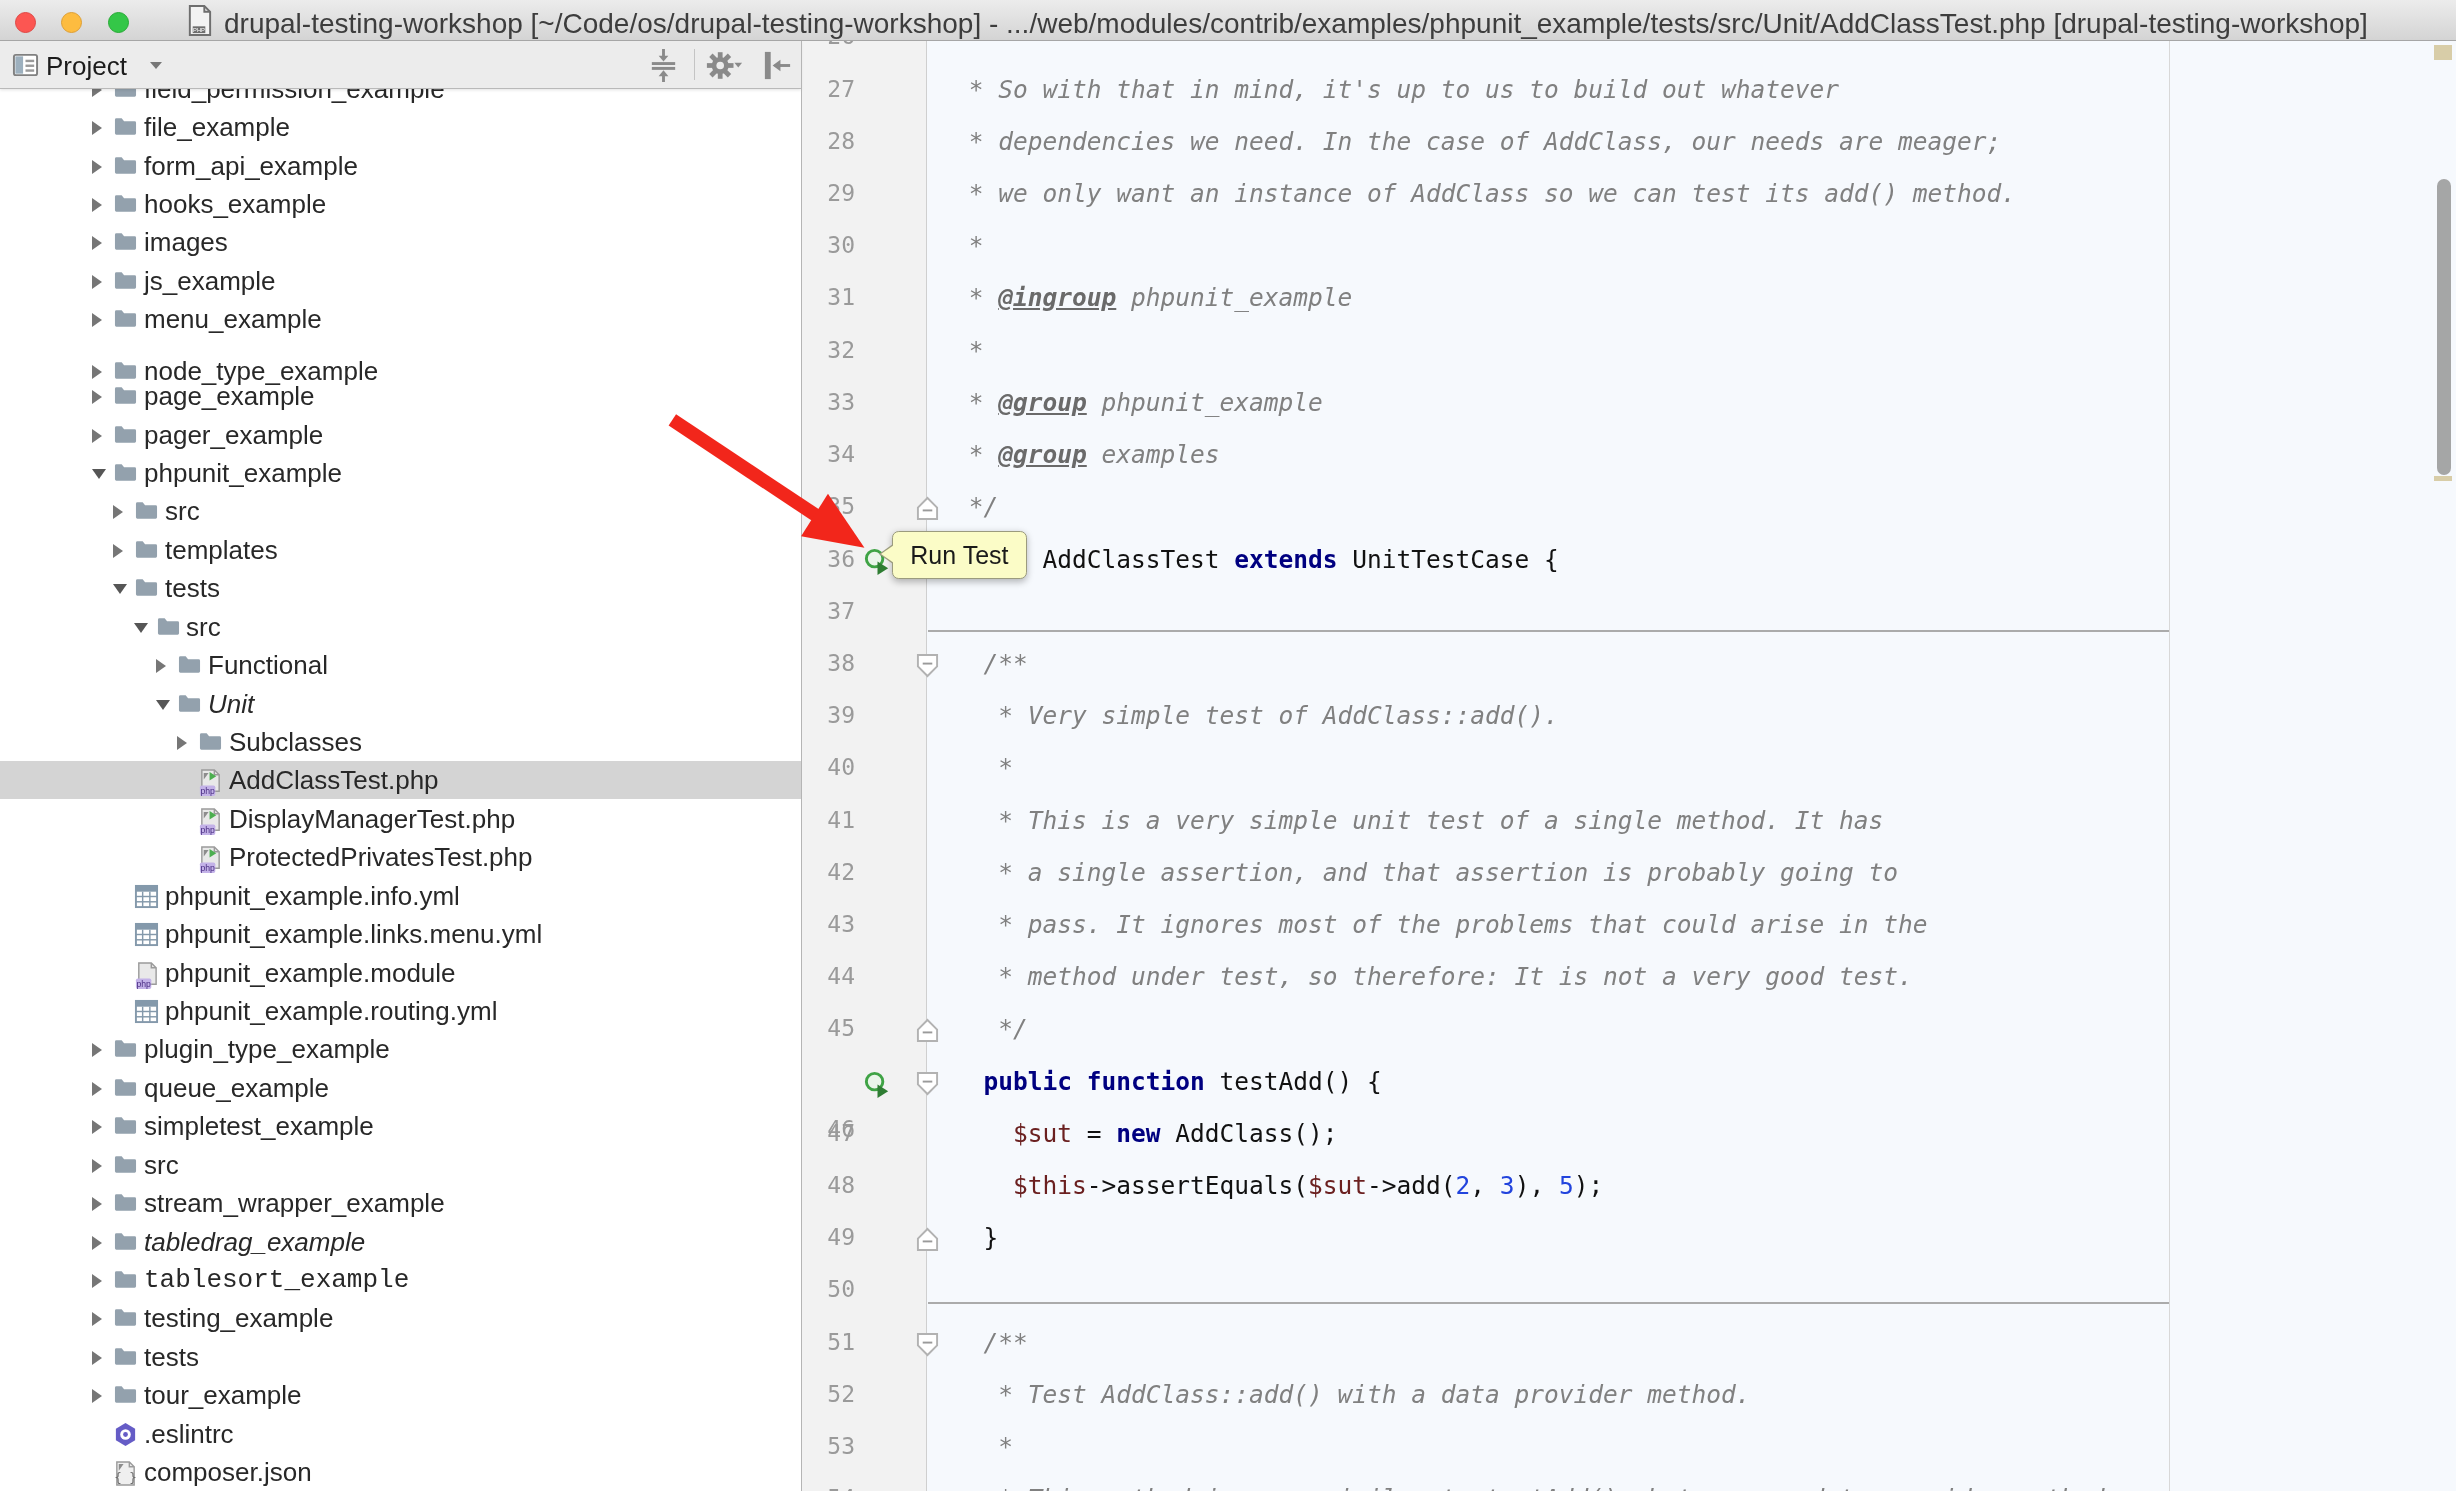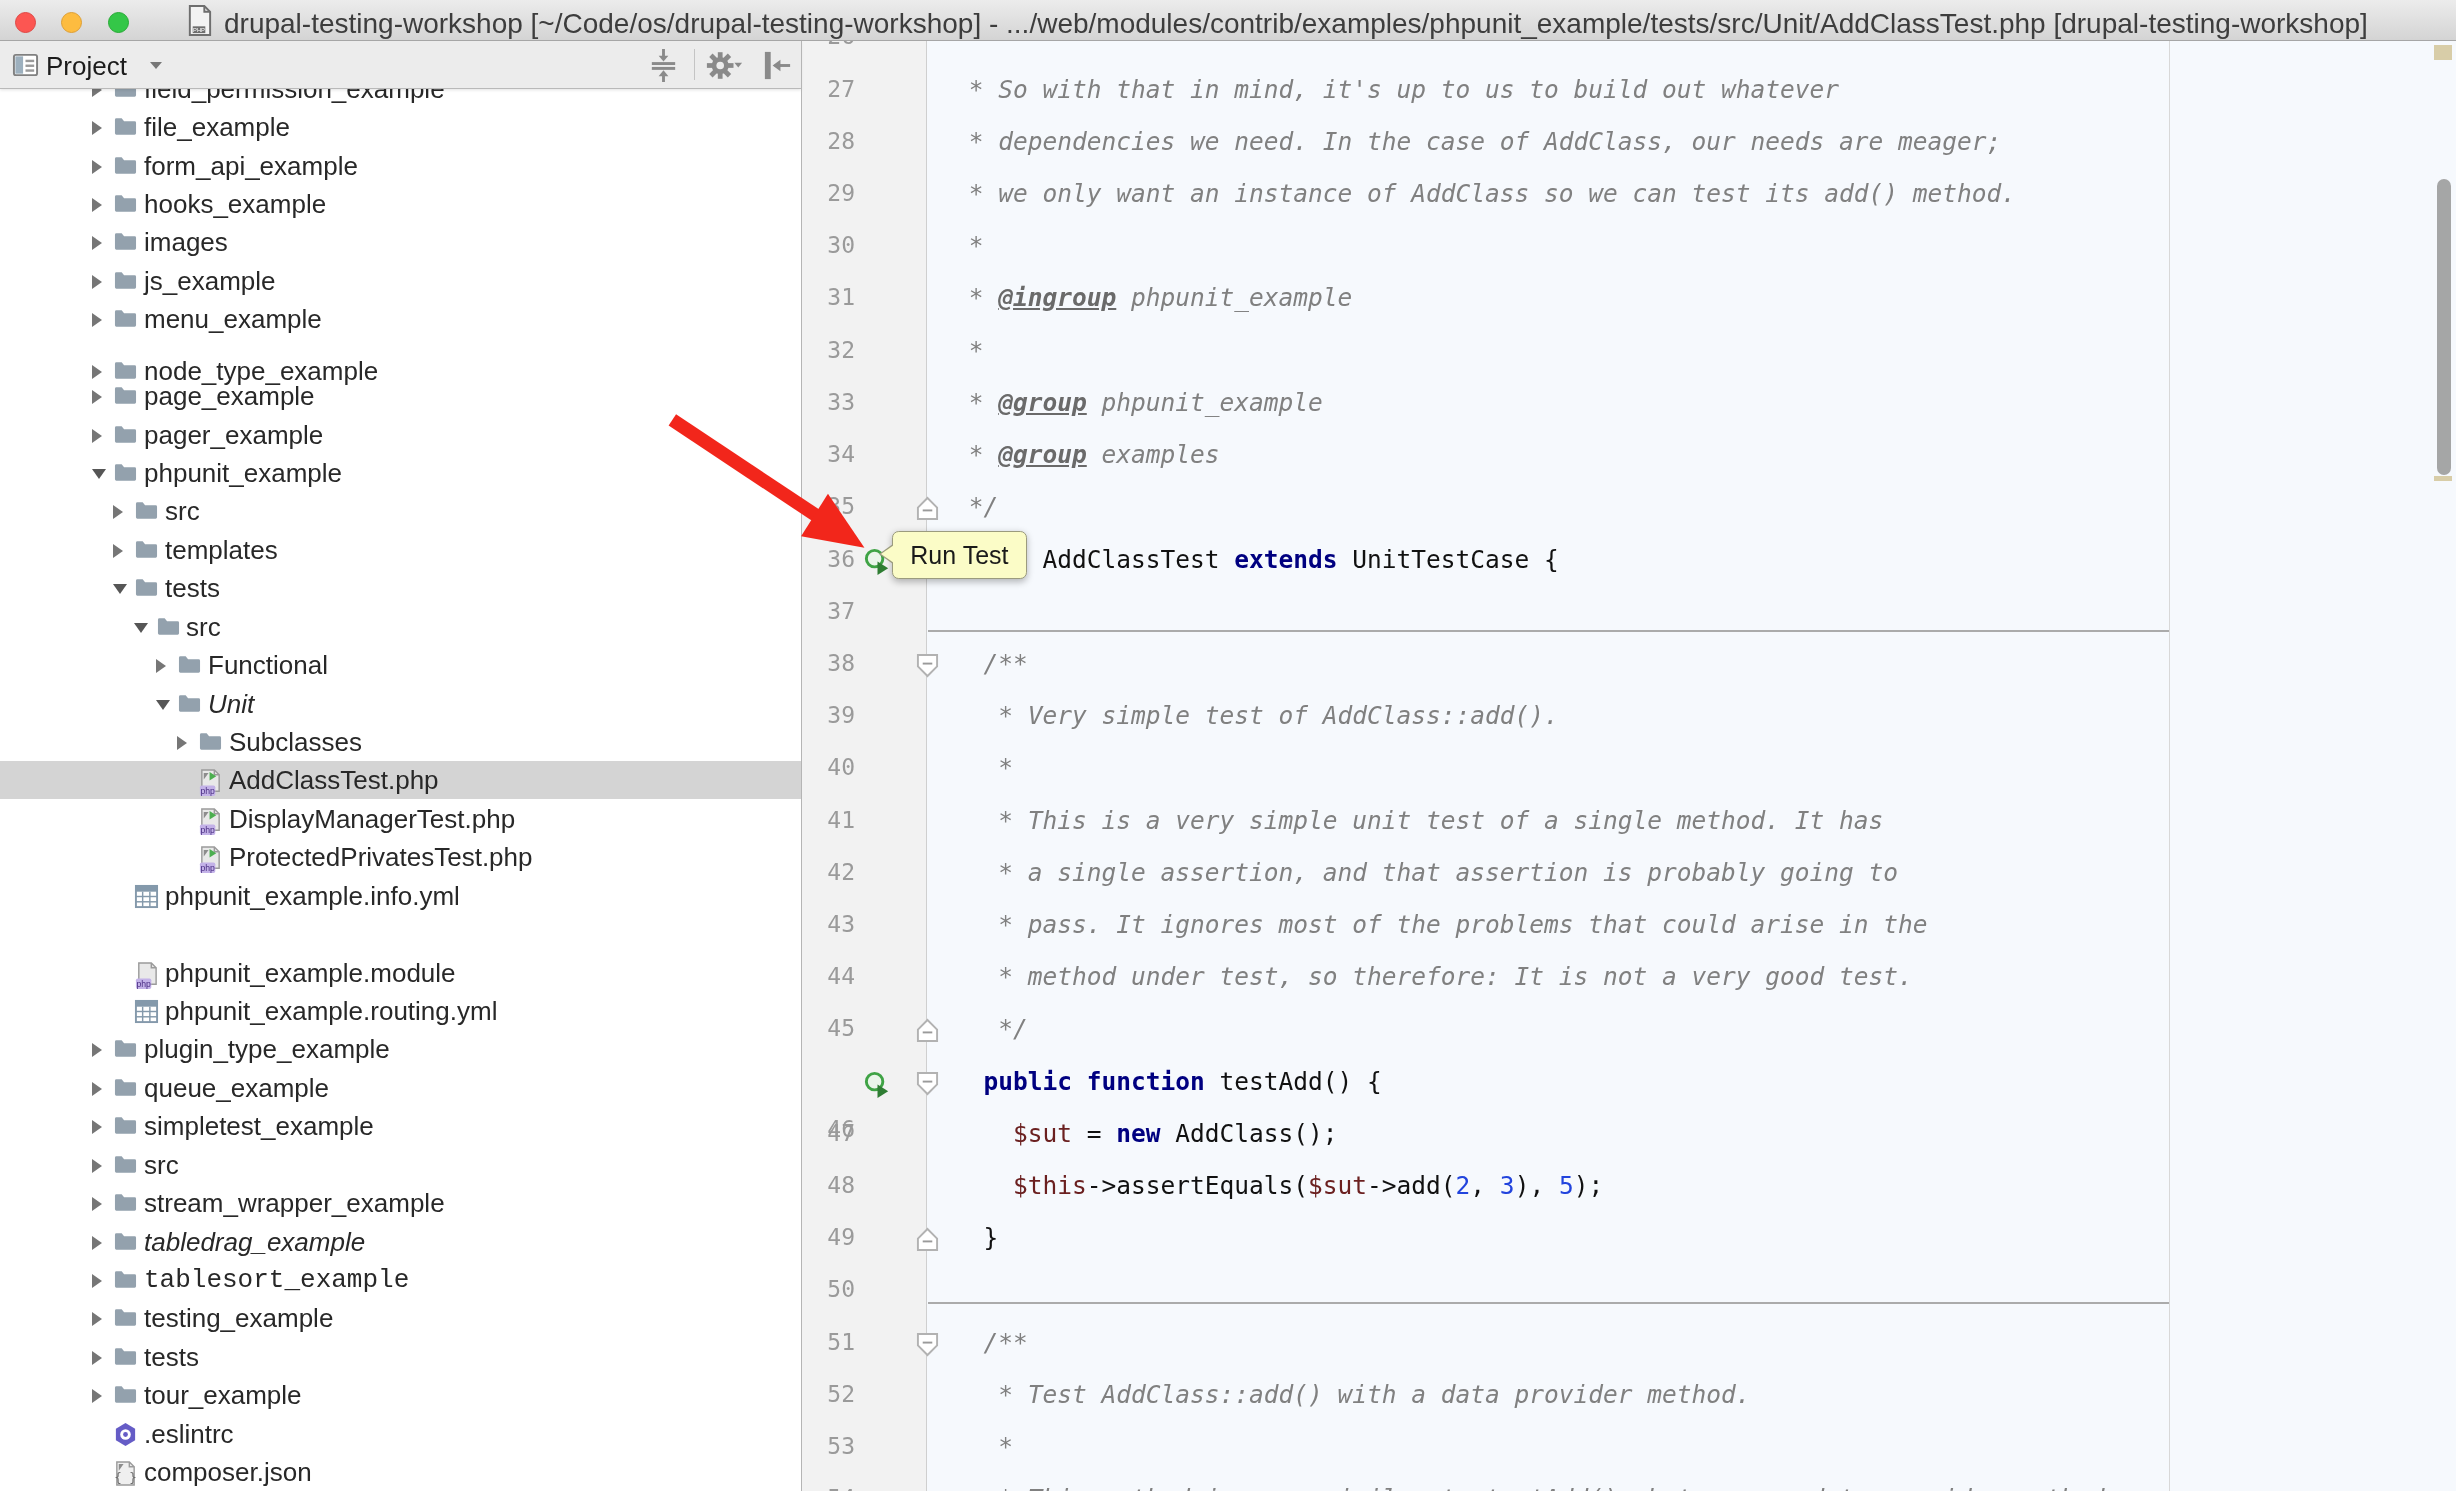--- a/index.html
+++ b/index.html
@@ -291,20 +291,31 @@
           <span class="tree-ic" style="left: 134px;"><svg width="25" height="25" viewBox="0 0 26 26">
               <rect x="2" y="2" width="22" height="22" fill="#ffffff" stroke="#8499ab" stroke-width="2"></rect>
               <rect x="2" y="2" width="22" height="6" fill="#8499ab"></rect>
               <line x1="2" y1="13" x2="24" y2="13" stroke="#8499ab" stroke-width="1.5"></line>
               <line x1="2" y1="18.5" x2="24" y2="18.5" stroke="#8499ab" stroke-width="1.5"></line>
               <line x1="9" y1="8" x2="9" y2="24" stroke="#8499ab" stroke-width="1.5"></line>
               <line x1="16.5" y1="8" x2="16.5" y2="24" stroke="#8499ab" stroke-width="1.5"></line>
             </svg></span>
           <span class="tree-label" style="left: 165px;">phpunit_example.info.yml</span>
         </div>
+        <div class="tree-row" style="top: 826px;">
+          <span class="tree-ic" style="left: 134px;"><svg width="25" height="25" viewBox="0 0 26 26">
+              <rect x="2" y="2" width="22" height="22" fill="#ffffff" stroke="#8499ab" stroke-width="2"></rect>
+              <rect x="2" y="2" width="22" height="6" fill="#8499ab"></rect>
+              <line x1="2" y1="13" x2="24" y2="13" stroke="#8499ab" stroke-width="1.5"></line>
+              <line x1="2" y1="18.5" x2="24" y2="18.5" stroke="#8499ab" stroke-width="1.5"></line>
+              <line x1="9" y1="8" x2="9" y2="24" stroke="#8499ab" stroke-width="1.5"></line>
+              <line x1="16.5" y1="8" x2="16.5" y2="24" stroke="#8499ab" stroke-width="1.5"></line>
+            </svg></span>
+          <span class="tree-label" style="left: 165px;">phpunit_example.links.menu.yml</span>
+        </div>
         <div class="tree-row" style="top: 865px;">
           <span class="tree-ic" style="left: 134px;"><svg width="25" height="29" viewBox="0 0 26 30">
               <path d="M5 2 L18 2 L23 7 L23 24 L5 24 Z" fill="#e9e9e9" stroke="#9b9b9b" stroke-width="1.5"></path>
               <path d="M18 2 L18 7 L23 7" fill="none" stroke="#9b9b9b" stroke-width="1.5"></path>
               <rect x="2" y="18" width="16" height="11" rx="2" fill="#c3b2e8"></rect>
               <text x="10" y="27" font-size="9" fill="#4a2e83" text-anchor="middle" font-family="Liberation Sans,sans-serif">php</text>
             </svg></span>
           <span class="tree-label" style="left: 165px;">phpunit_example.module</span>
         </div>
         <div class="tree-row" style="top: 903px;">

